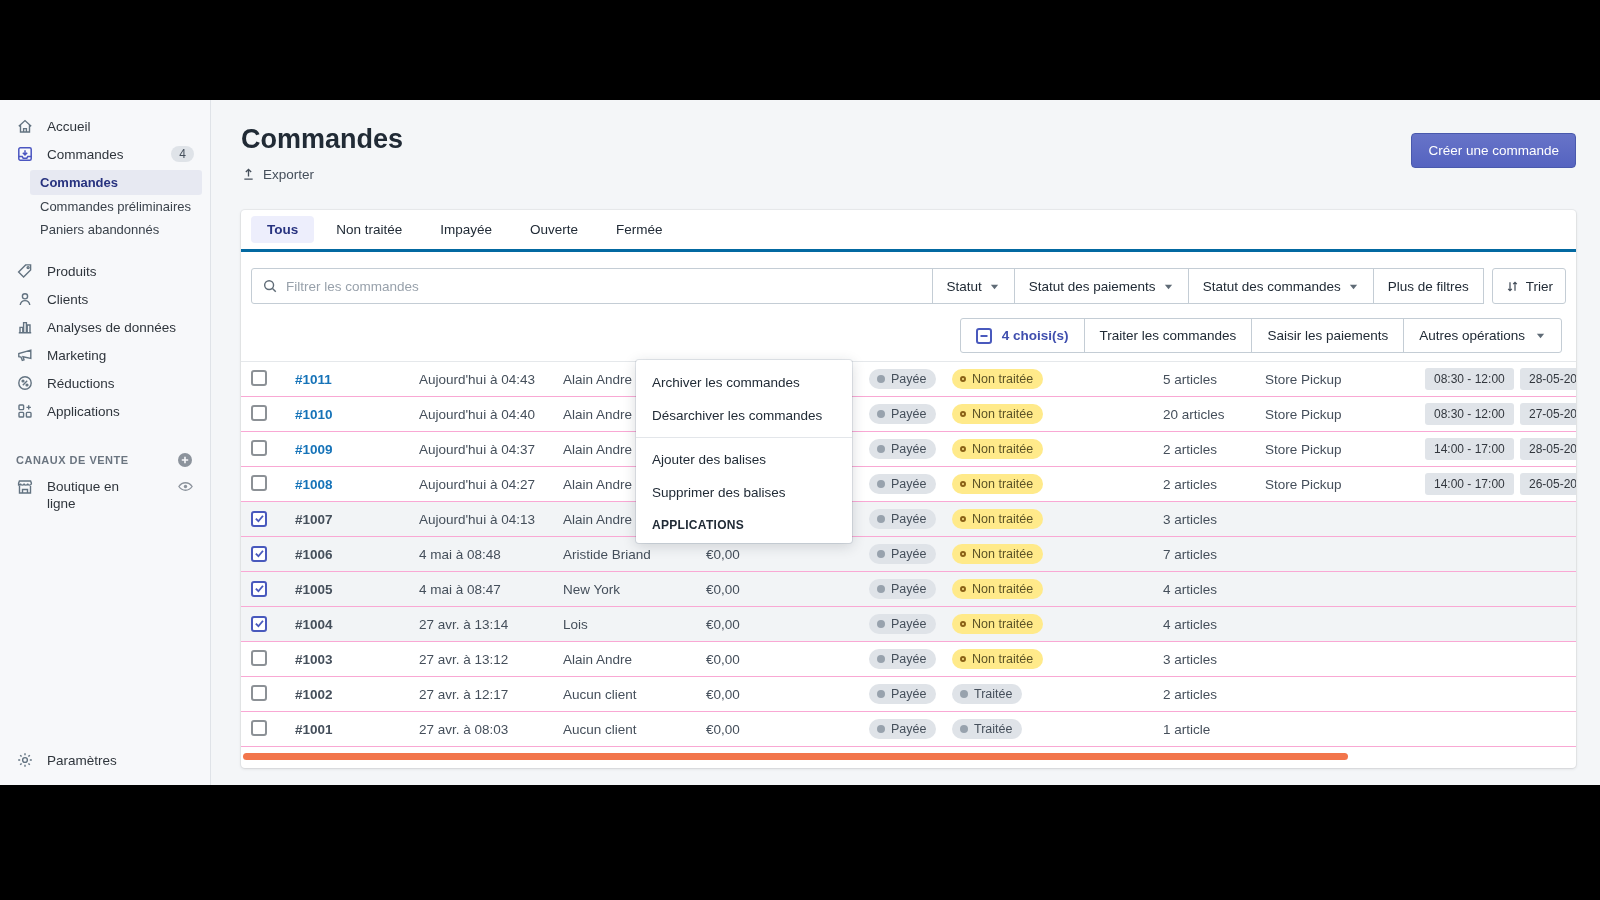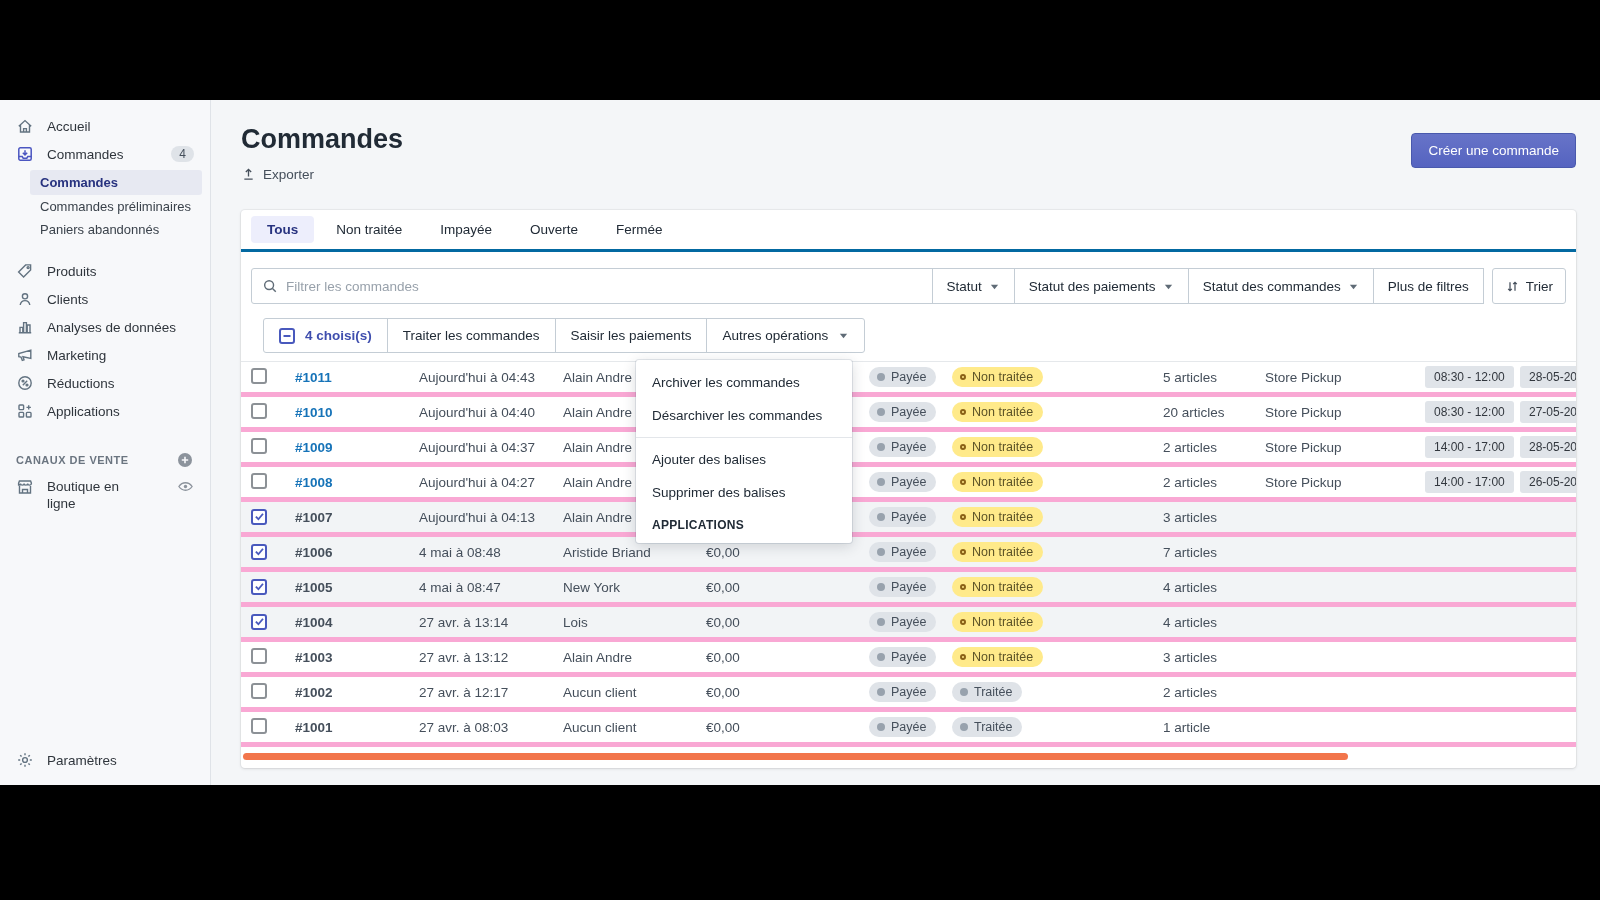--- a/index.html
+++ b/index.html
@@ -37,37 +37,37 @@
   .tab.active { background:#edeefc; color:#27327f; font-weight:700; }
 
   .filter-bar { display:flex; padding:16px 10px 14px; }
   .search-box { flex:1; display:flex; align-items:center; gap:8px; border:1px solid #c4cdd5; border-radius:3px 0 0 3px; height:36px; padding:0 10px; background:#fff; }
   .search-box input { border:none; outline:none; flex:1; font-size:13.5px; color:#212b36; font-family:inherit; background:transparent; }
   .search-box input::placeholder { color:#98a1ab; }
   .fbtn { display:flex; align-items:center; gap:7px; border:1px solid #c4cdd5; background:#fff; margin-left:-1px; padding:0 14px; font-size:13.5px; color:#212b36; height:36px; cursor:pointer; }
   .fbtn:last-of-type { border-radius:0 3px 3px 0; }
   .sort-btn { display:flex; align-items:center; gap:6px; border:1px solid #c4cdd5; background:#fff; border-radius:3px; margin-left:8px; padding:0 12px; font-size:13.5px; color:#212b36; height:36px; cursor:pointer; }
 
-  .bulk-row { padding:0 22px 8px; }
+  .bulk-row { padding:0 14px 8px;text-align:right; }
   .bulk-group { display:inline-flex; border:1px solid #c4cdd5; border-radius:3px; background:#fff; height:35px; }
   .bulk-seg { display:flex; align-items:center; gap:10px; padding:0 15px; font-size:13.5px; color:#212b36; border-left:1px solid #c4cdd5; cursor:pointer; }
   .bulk-seg:first-child { border-left:none; }
   .bulk-count { color:#3f4eae; font-weight:700; }
 
   
   .cb { width:16px; height:16px; border:2px solid #8c9196; border-radius:3px; background:#fff; display:inline-flex; align-items:center; justify-content:center; flex-shrink:0; cursor:pointer; }
   .cb svg { display:none; }
   .cb.checked { border-color:#4959bd; }
   .cb.checked svg.ck { display:block; }
   .cb.indet { border-color:#4959bd; }
   .cb.indet svg.mn { display:block; }
 
   
   .table { border-top:1px solid #e5e8eb; }
-  .row { display:grid; grid-template-columns:44px 124px 144px 143px 163px 83px 195px 118px 160px 95px 1fr; align-items:center; height:35px; border-bottom:5px solid #f9a8d4; padding-left:10px; overflow:hidden; background:#fff; cursor:pointer; }
+  .row { display:grid; grid-template-columns:44px 124px 144px 143px 163px 83px 195px 118px 160px 95px 1fr; align-items:center; height:35px; border-bottom:1px solid #f9a8d4; padding-left:10px; overflow:hidden; background:#fff; cursor:pointer; }
   .row.selected { background:#f2f4f6; }
   .cell { font-size:13.5px; color:#454f5b; white-space:nowrap; overflow:hidden; }
   .cell-id { font-weight:700; color:#1673b8; }
   .cell-id.visited { color:#454f5b; }
   .cell-items { padding-left:16px; }
   .pill { display:inline-flex; align-items:center; gap:6px; padding:3px 10px 3px 8px; border-radius:11px; font-size:12.5px; color:#454f5b; background:#dfe3e8; }
   .pill .dot { width:8px; height:8px; border-radius:50%; background:#98a2ad; }
   .pill.warning { background:#ffea8a; color:#5c5327; }
   .pill.warning .dot { background:transparent; border:2px solid #8a6116; width:6px; height:6px; }
   .tag { display:inline-block; background:#e0e4e9; border-radius:3px; padding:4px 9px; font-size:12px; color:#32373e; white-space:nowrap; }

